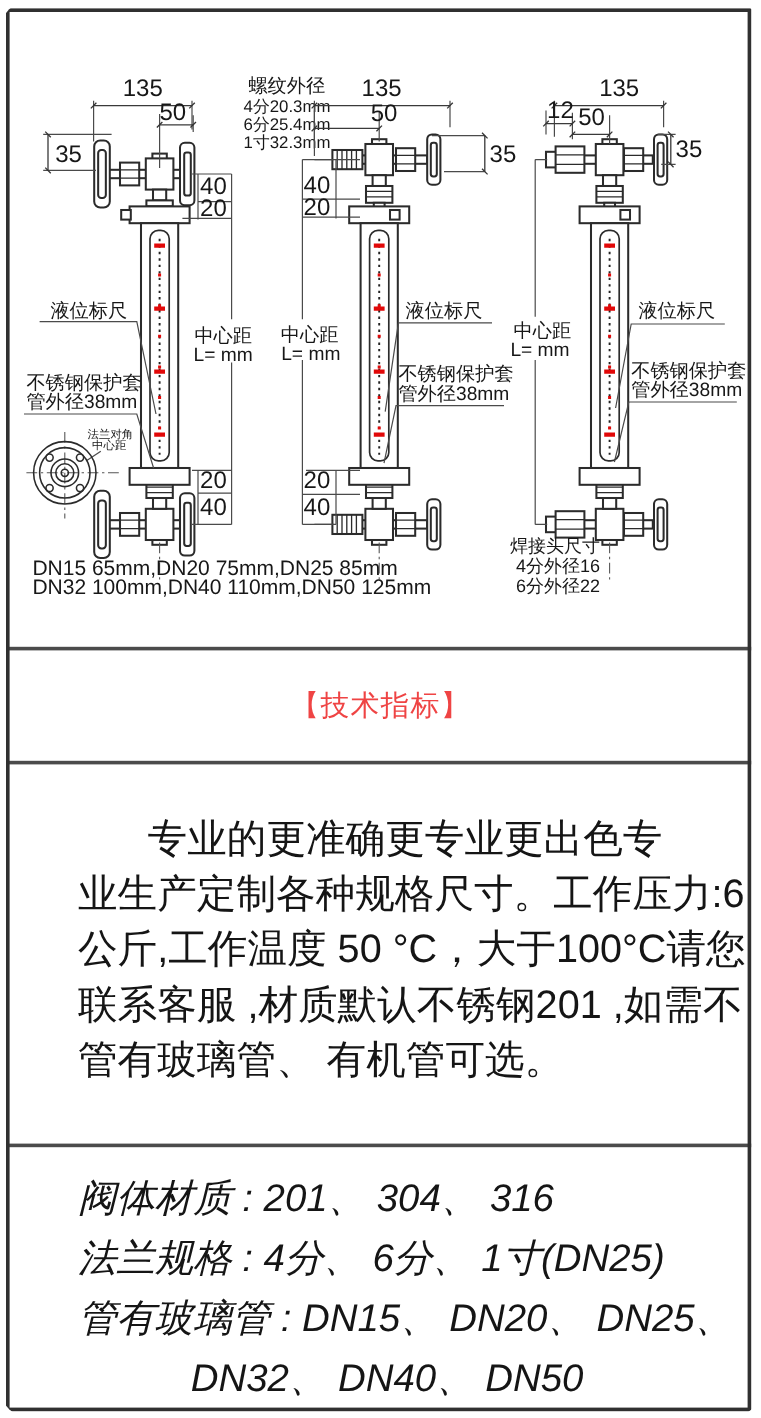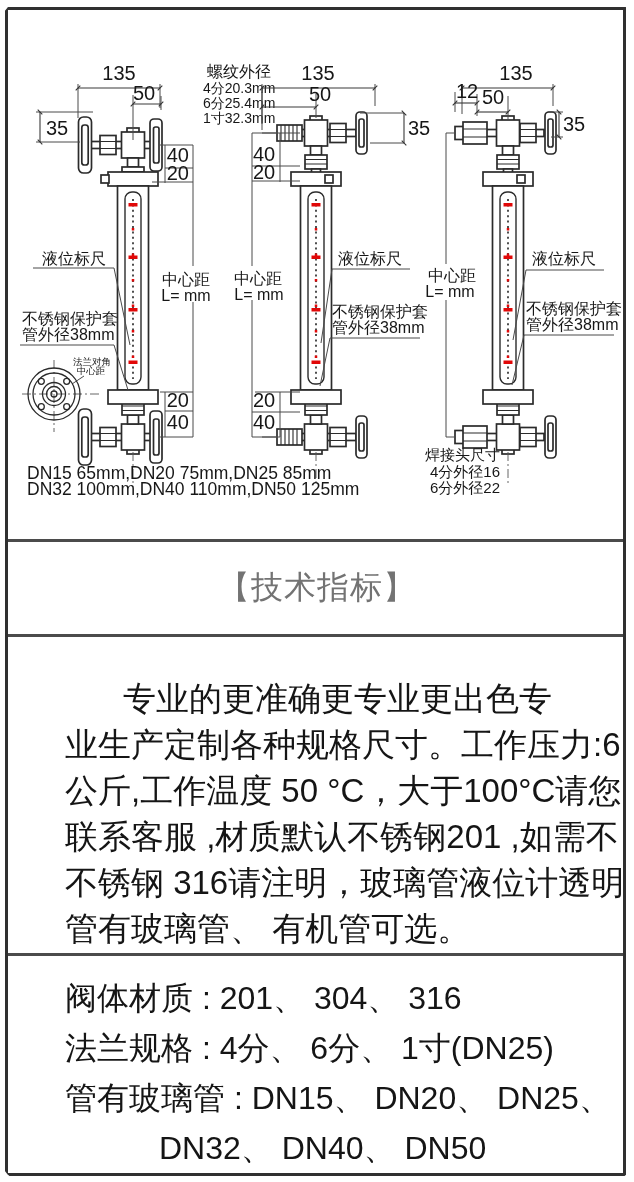--- a/index.html
+++ b/index.html
@@ -30,27 +30,27 @@
   .t-zh9 { font-size:9.5px; }
   .t-b14 { font-size:14px; }
   .t-b15 { font-size:15px; }
   .t-dn  { font-size:17.5px; }
   .amid { text-anchor:middle; }
   .aend { text-anchor:end; }
 
   
   .sec-tech { position:absolute; left:8px; top:541px; width:618px; height:93px;
               display:flex; align-items:center; justify-content:center; }
-  .tech-title { font-size:32px; letter-spacing:1px; color:#737373;font-family:Liberation Serif, serif; }
+  .tech-title { font-size:24px; letter-spacing:1px; color:#ef4444;font-family:Liberation Serif, serif; }
   .sec-desc { position:absolute; left:65px; top:636px; width:548px; padding-top:16px;
               font-size:33px; line-height:46px; color:#151515; }
   .desc-line { white-space:nowrap; }
   .desc-line.first { text-indent:58px;margin-top:24px; }
   .sec-specs { position:absolute; left:65px; top:973px; width:548px;
-               font-size:32px; line-height:50px; color:#151515; }
+               font-size:32px; line-height:50px; color:#151515;font-style:italic; }
   .spec-row { white-space:nowrap; }
   .spec-row.indent { margin-left:94px; }
 </style>
 </head>
 <body>
 
 <div class="page">
 
   <div class="svgwrap">
   <svg viewBox="0 0 634 540" width="634" height="540">
@@ -250,21 +250,20 @@
 
   <div class="sec-tech">
     <div class="tech-title">【技术指标】</div>
   </div>
 
   <div class="sec-desc">
     <div class="desc-line first">专业的更准确更专业更出色专</div>
     <div class="desc-line">业生产定制各种规格尺寸。工作压力:6</div>
     <div class="desc-line">公斤,工作温度 50 °C，大于100°C请您</div>
     <div class="desc-line">联系客服 ,材质默认不锈钢201 ,如需不</div>
-    <div class="desc-line">不锈钢 316请注明，玻璃管液位计透明</div>
     <div class="desc-line">管有玻璃管、 有机管可选。</div>
   </div>
 
   <div class="sec-specs">
     <div class="spec-row">阀体材质 : 201、 304、 316</div>
     <div class="spec-row">法兰规格 : 4分、 6分、 1寸(DN25)</div>
     <div class="spec-row">管有玻璃管 : DN15、 DN20、 DN25、</div>
     <div class="spec-row indent">DN32、 DN40、 DN50</div>
   </div>
 

